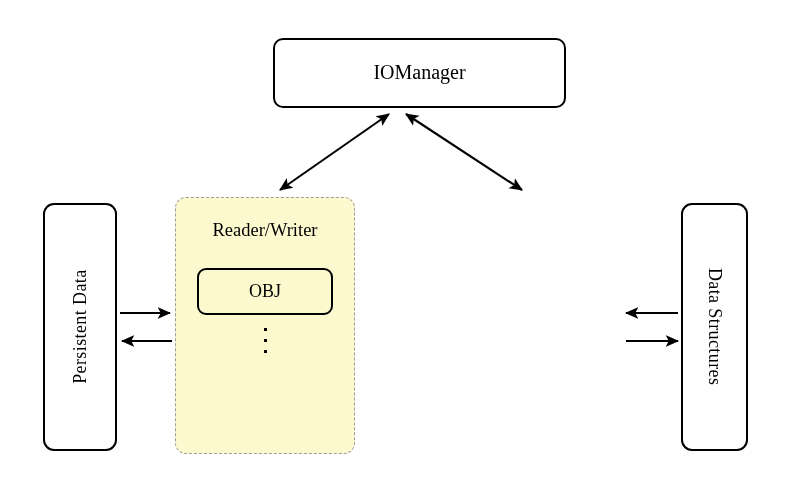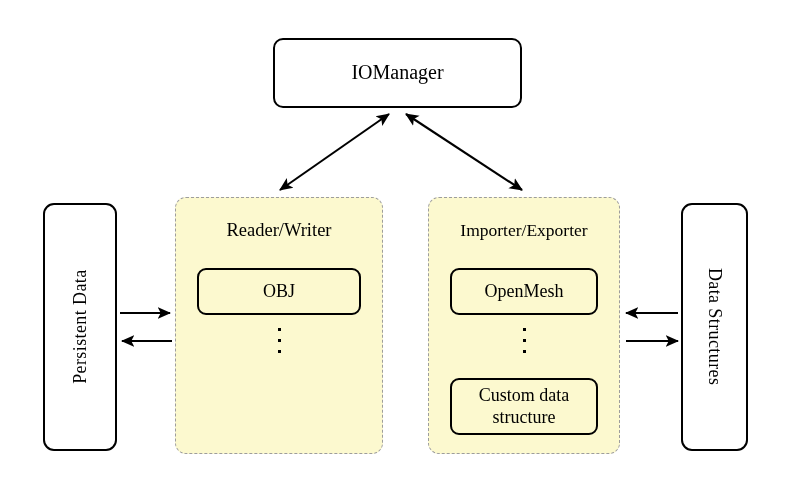--- a/index.html
+++ b/index.html
@@ -44,21 +44,21 @@
   }
   .node-label {
     display: block;
     white-space: pre-line;
   }
 
   
   #io-manager {
     left: 273px;
     top: 38px;
-    width: 249px;
+    width: 293px;
     height: 70px;
     font-size: 20px;
     border-radius: 10px;
   }
 
   
   .side-box {
     border-width: 2.6px;
     border-radius: 11px;
   }
@@ -86,21 +86,21 @@
   .group {
     position: absolute;
     box-sizing: border-box;
     border: 1.6px dashed #9d9d9d;
     border-radius: 11px;
     background: #fcf9cf;
   }
   #group-reader-writer {
     left: 175px;
     top: 197px;
-    width: 208px;
+    width: 180px;
     height: 257px;
   }
   #group-importer-exporter {
     left: 428px;
     top: 197px;
     width: 192px;
     height: 257px;
   }
   .group-title {
     position: absolute;
@@ -196,32 +196,14 @@
     </div>
 
     <div class="vdots">
       <i></i>
       <i></i>
       <i></i>
     </div>
 
   </div>
 
-  <div class="group" id="group-importer-exporter">
-    <div class="group-title">Importer/Exporter</div>
-
-    <div class="inner-box inner-top">
-      <span class="node-label">OpenMesh</span>
-    </div>
-
-    <div class="vdots">
-      <i></i>
-      <i></i>
-      <i></i>
-    </div>
-
-    <div class="inner-box inner-bottom">
-      <span class="node-label">Custom data
-structure</span>
-    </div>
-  </div>
 
 </div>
 
 </body></html>

